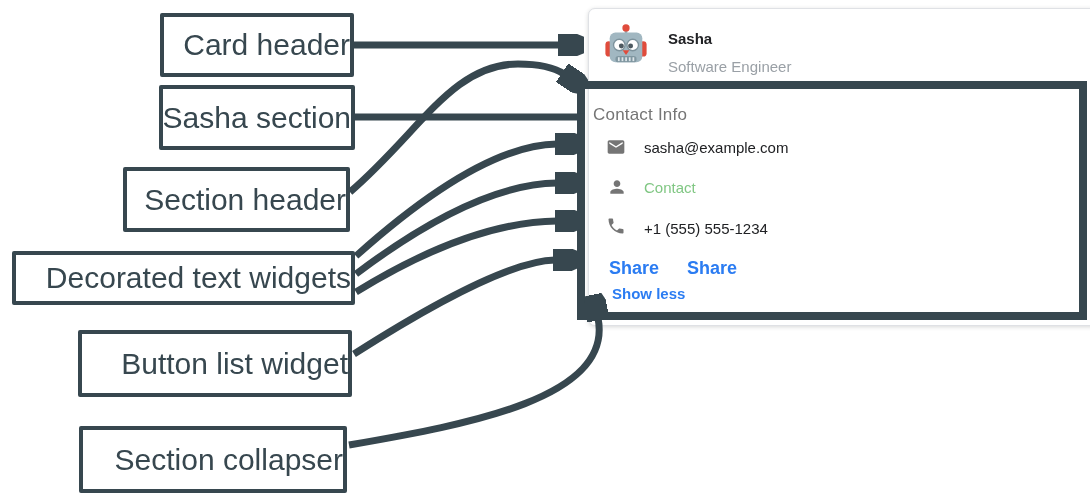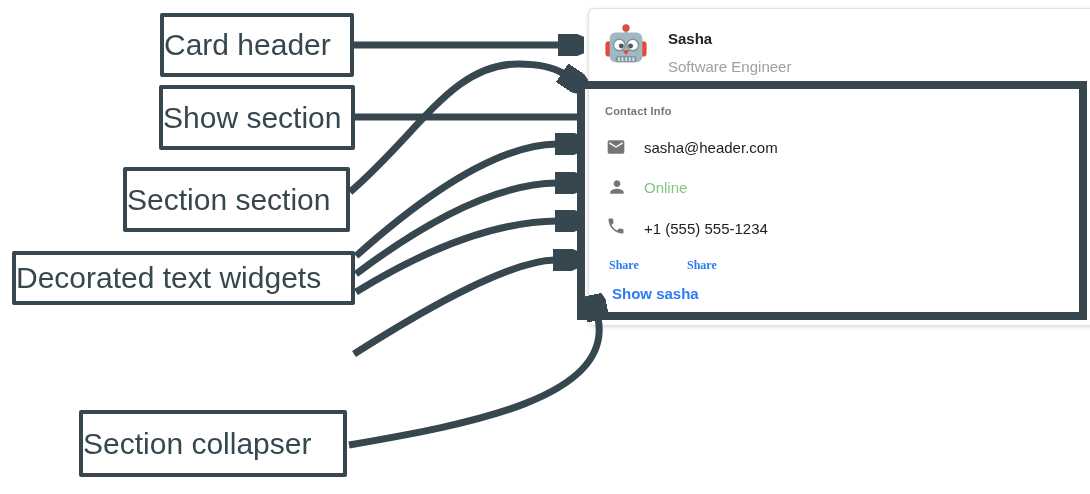--- a/index.html
+++ b/index.html
@@ -13,39 +13,39 @@
     --card-border:#DFE1E5;
   }
   *{margin:0;padding:0;box-sizing:border-box}
   html,body{background:#fff}
   body{font-family:"Liberation Sans",sans-serif;}
   .stage{position:relative;width:1090px;height:494px;background:#fff;overflow:hidden}
 
   
   .note{
     position:absolute;border:4px solid var(--ink);border-radius:2px;background:#fff;
-    display:flex;align-items:center;justify-content:flex-start;
+    display:flex;align-items:center;justify-content:flex-end;
     color:var(--ink);font-size:30px;line-height:1;white-space:nowrap;z-index:5;
   }
 
   
   .card{
     position:absolute;left:588px;top:8px;width:548px;height:318px;
     background:#fff;border:1px solid var(--card-border);border-radius:7px;
     box-shadow:0 1px 4px rgba(60,64,67,.20);z-index:10;
   }
   .card .name{position:absolute;left:79px;top:21px;font-size:15px;font-weight:600;color:var(--text-dark)}
   .card .role{position:absolute;left:79px;top:49px;font-size:15px;color:var(--text-gray)}
   .avatar{position:absolute;left:14px;top:13px;width:46px;height:46px}
 
-  .section-title{position:absolute;left:16px;top:96px;font-size:11px;font-weight:700;color:var(--label-gray);letter-spacing:.2px}
+  .section-title{position:absolute;left:4px;top:96px;font-size:17px;font-weight:400;color:var(--label-gray);letter-spacing:.2px}
   .row-icon{position:absolute;width:20px;height:20px;fill:var(--icon-gray)}
   .row-text{position:absolute;left:55px;font-size:15px;color:var(--text-dark);white-space:nowrap}
   .row-text.green{color:var(--online-green)}
-  .link-btn{position:absolute;font-size:12px;font-weight:600;color:var(--link-blue);background:none;border:none;cursor:pointer;font-family:Liberation Serif, serif;white-space:nowrap}
+  .link-btn{position:absolute;font-size:18px;font-weight:600;color:var(--link-blue);background:none;border:none;cursor:pointer;font-family:Liberation Sans, sans-serif;white-space:nowrap}
   .collapser{position:absolute;left:23px;top:276px;font-size:15px;font-weight:700;color:var(--link-blue);background:none;border:none;cursor:pointer;font-family:"Liberation Sans",sans-serif;white-space:nowrap}
 
   
   .section-frame{
     position:absolute;left:577px;top:81px;width:510px;height:239px;
     border:8px solid var(--ink);background:transparent;z-index:20;pointer-events:none;
   }
 
   
   svg.arrows{position:absolute;left:0;top:0;z-index:30;pointer-events:none}
@@ -53,29 +53,32 @@
 </style>
 </head>
 <body>
 
 <div class="stage">
 
   <div class="note" style="left:160px;top:13px;width:194px;height:64px">
     <span>Card header</span>
   </div>
   <div class="note" style="left:159px;top:85px;width:196px;height:65px">
-    <span>Show section</span>
+    <span>Sasha section</span>
   </div>
   <div class="note" style="left:123px;top:167px;width:227px;height:65px">
-    <span>Section section</span>
+    <span>Section header</span>
   </div>
   <div class="note" style="left:12px;top:251px;width:343px;height:54px">
     <span>Decorated text widgets</span>
   </div>
-  <div class="note" style="left:79px;top:410px;width:268px;height:67px">
+  <div class="note" style="left:78px;top:330px;width:274px;height:67px">
+    <span>Button list widget</span>
+  </div>
+  <div class="note" style="left:79px;top:426px;width:268px;height:67px">
     <span>Section collapser</span>
   </div>
 
   <div class="card">
 
     <svg class="avatar" viewBox="0 0 48 48">
       <rect x="22.7" y="5" width="2.6" height="8" fill="#90A4AE"></rect>
       <circle cx="24" cy="6.2" r="3.8" fill="#E04C3C"></circle>
       <rect x="2.5" y="20" width="7" height="16" rx="3.5" fill="#E04C3C"></rect>
       <rect x="38.5" y="20" width="7" height="16" rx="3.5" fill="#E04C3C"></rect>
@@ -93,35 +96,35 @@
       <rect x="30.8" y="36.8" width="1.8" height="4" fill="#DCE5E9"></rect>
     </svg>
     <div class="name">Sasha</div>
     <div class="role">Software Engineer</div>
 
     <div class="section-title">Contact Info</div>
 
     <svg class="row-icon" style="left:17px;top:128px" viewBox="0 0 24 24">
       <path d="M20 4H4c-1.1 0-1.99.9-1.99 2L2 18c0 1.1.9 2 2 2h16c1.1 0 2-.9 2-2V6c0-1.1-.9-2-2-2zm0 4l-8 5-8-5V6l8 5 8-5v2z"></path>
     </svg>
-    <div class="row-text" style="top:130px">sasha@header.com</div>
+    <div class="row-text" style="top:130px">sasha@example.com</div>
 
     <svg class="row-icon" style="left:18px;top:168px" viewBox="0 0 24 24">
       <path d="M12 12c2.21 0 4-1.79 4-4s-1.79-4-4-4-4 1.79-4 4 1.79 4 4 4zm0 2c-2.67 0-8 1.34-8 4v2h16v-2c0-2.66-5.33-4-8-4z"></path>
     </svg>
-    <div class="row-text green" style="top:170px">Online</div>
+    <div class="row-text green" style="top:170px">Contact</div>
 
     <svg class="row-icon" style="left:17px;top:207px" viewBox="0 0 24 24">
       <path d="M6.62 10.79c1.44 2.83 3.76 5.14 6.59 6.59l2.2-2.2c.27-.27.67-.36 1.02-.24 1.12.37 2.33.57 3.57.57.55 0 1 .45 1 1V20c0 .55-.45 1-1 1-9.39 0-17-7.61-17-17 0-.55.45-1 1-1h3.5c.55 0 1 .45 1 1 0 1.25.2 2.45.57 3.57.11.35.03.74-.25 1.02l-2.2 2.2z"></path>
     </svg>
     <div class="row-text" style="top:211px">+1 (555) 555-1234</div>
 
     <button class="link-btn" style="left:20px;top:249px">Share</button>
     <button class="link-btn" style="left:98px;top:249px">Share</button>
-    <button class="collapser">Show sasha</button>
+    <button class="collapser">Show less</button>
   </div>
 
   <div class="section-frame"></div>
 
   <svg class="arrows" width="1090" height="494" viewBox="0 0 1090 494">
     <defs>
       <marker id="ah" viewBox="0 0 12 10" refX="1" refY="5" markerWidth="26" markerHeight="22" markerUnits="userSpaceOnUse" orient="auto">
         <path d="M0,0 L12,5 L0,10 Z" fill="#37474F" stroke="none"></path>
       </marker>
     </defs>

